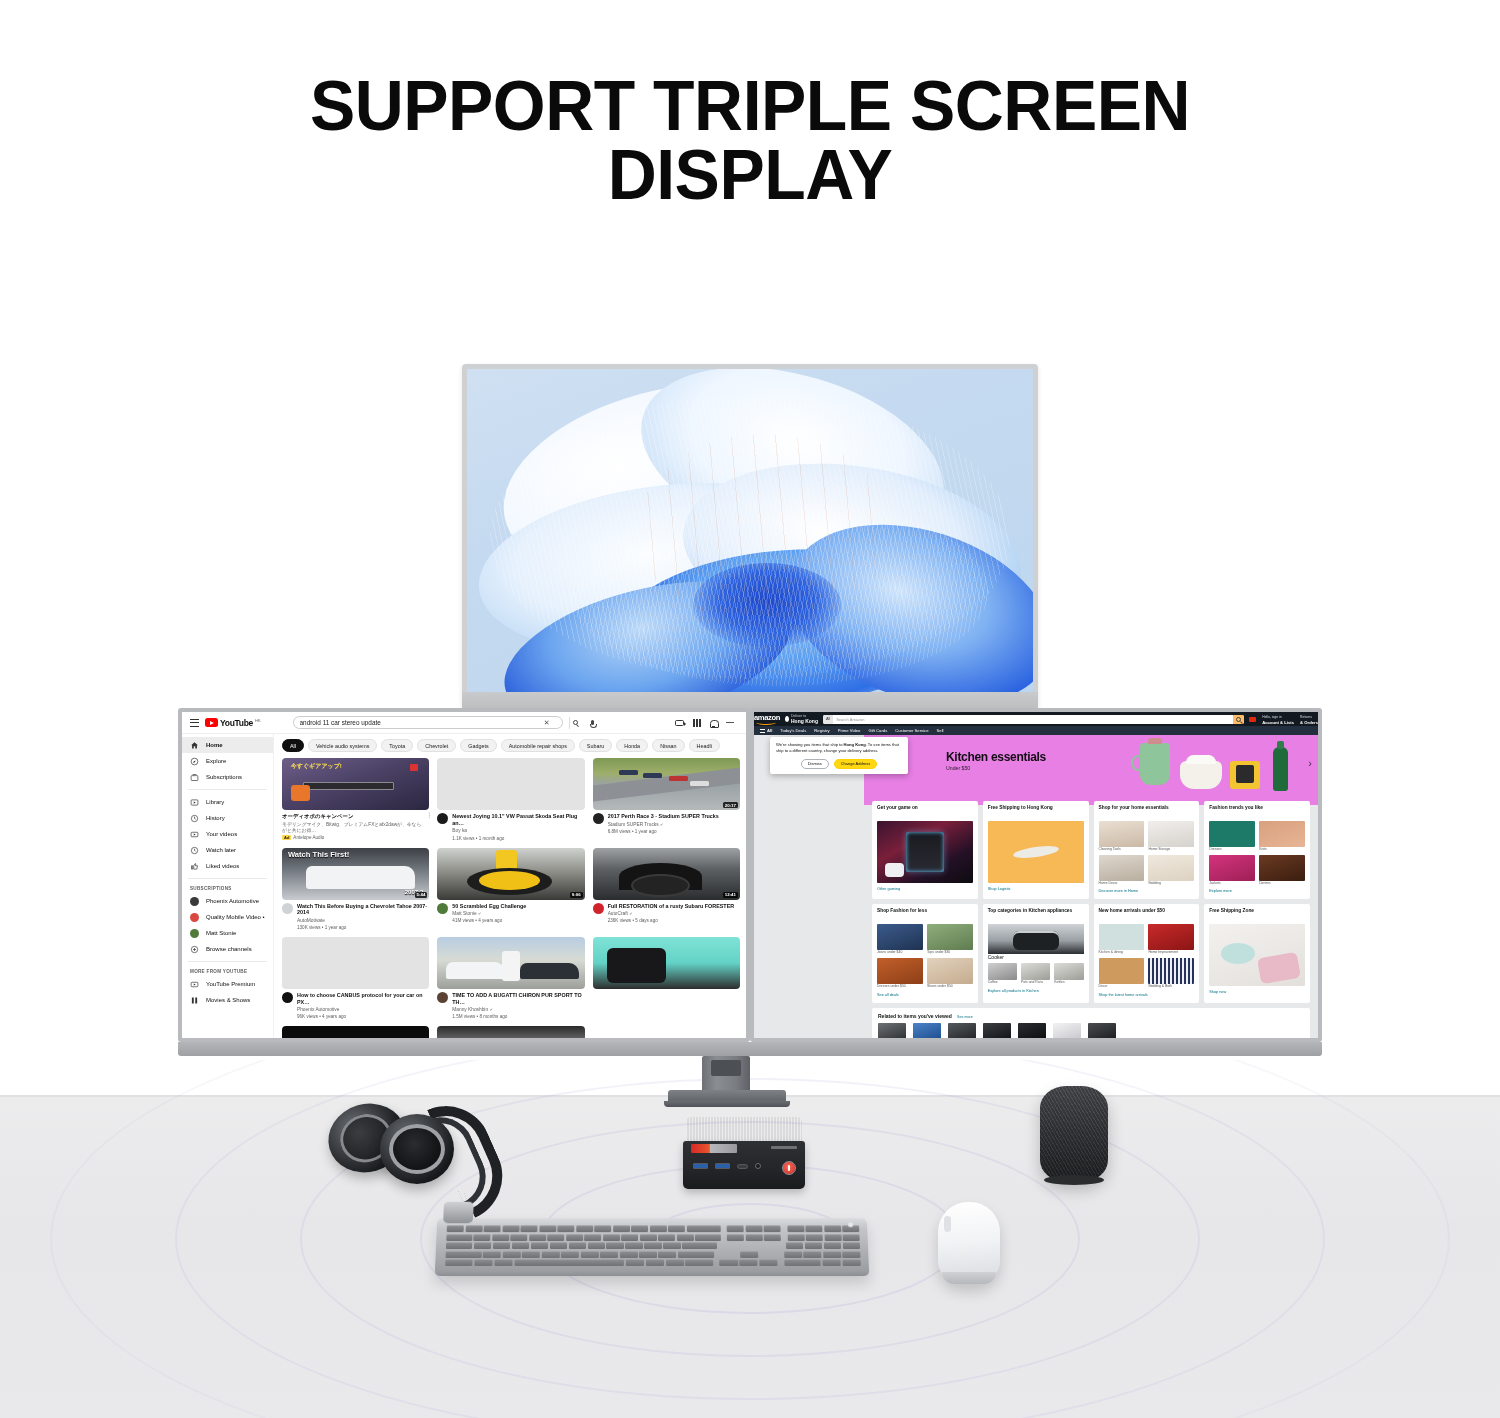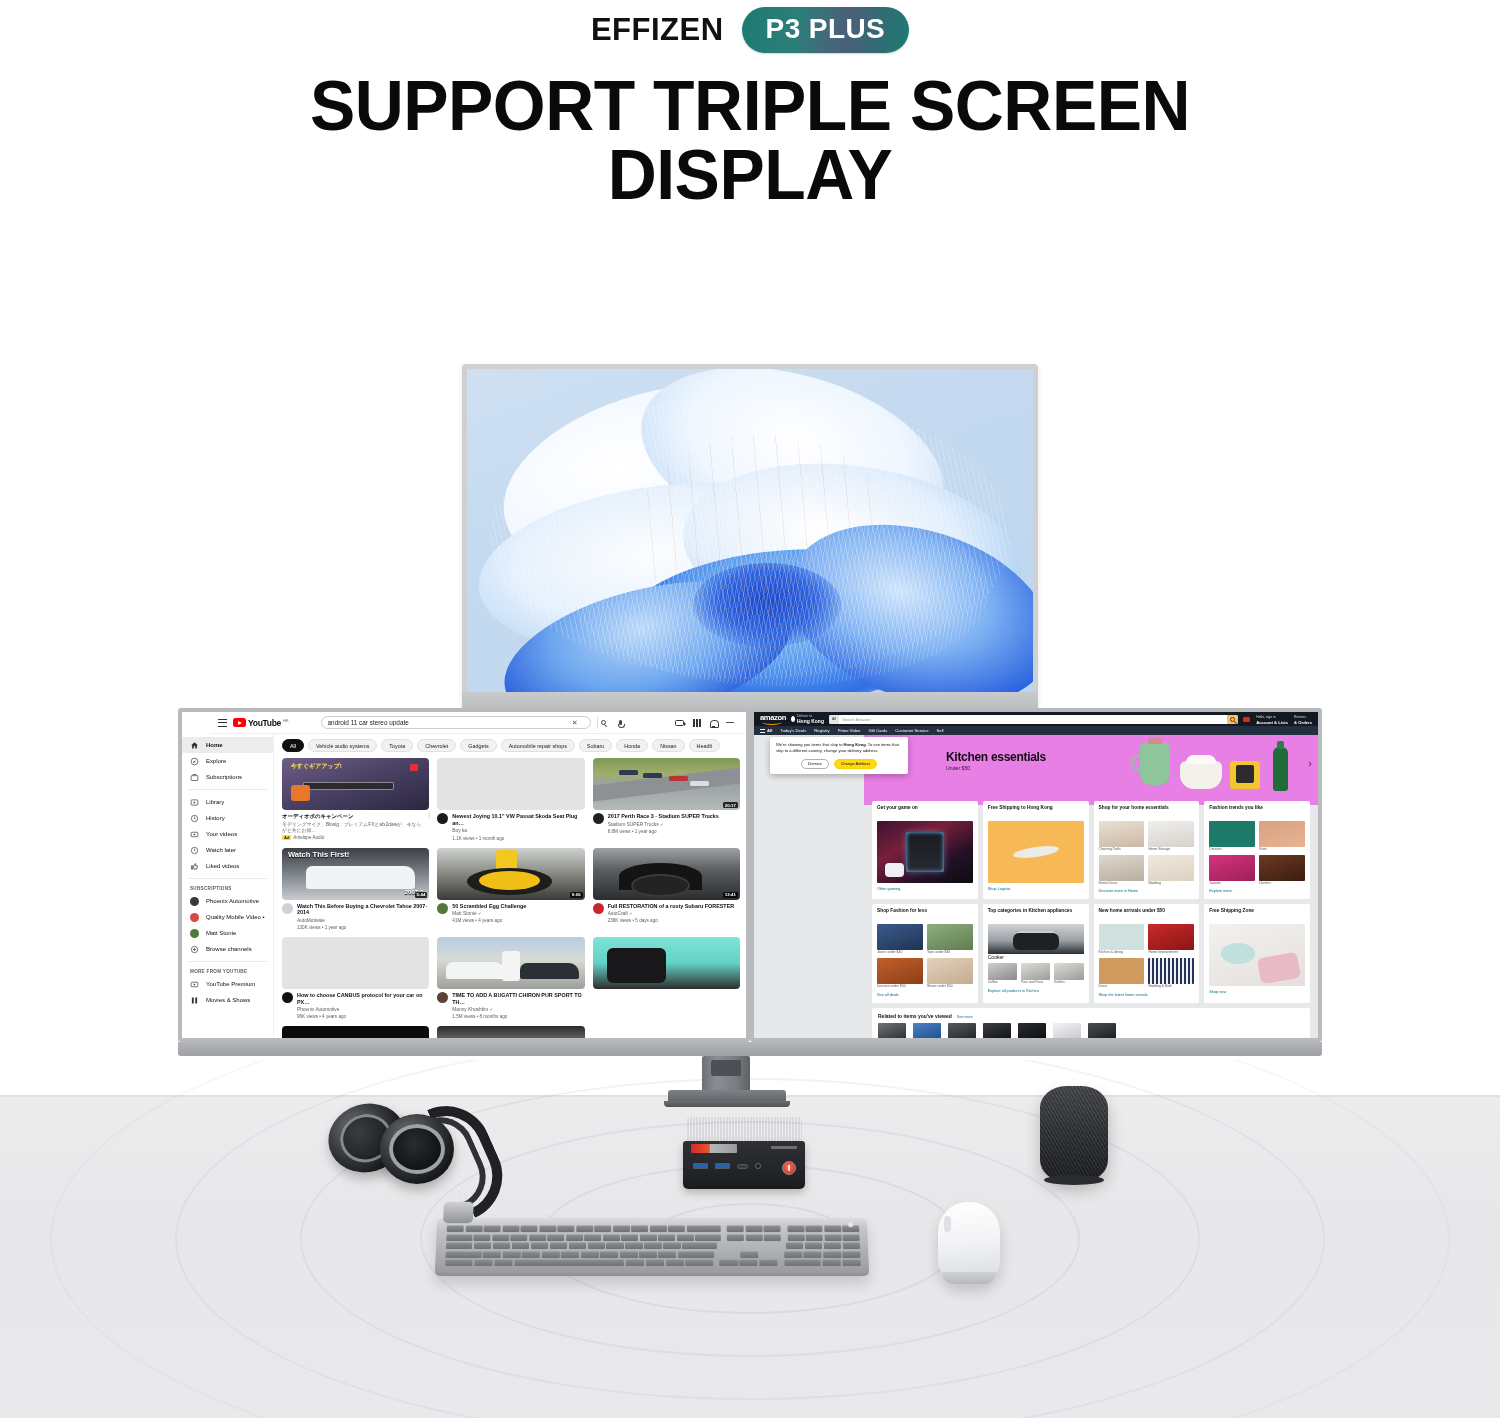--- a/index.html
+++ b/index.html
@@ -133,21 +133,21 @@
   .mon-row-chin {
     position:absolute; left:0; top:334px; width:1144px; height:14px;
     background:linear-gradient(180deg,#b4b5b8,#9fa0a3);
     border-radius:0 0 3px 3px;
   }
 
   
   .yt { position:absolute; inset:0; background:#fff; font-size:5px; color:#0f0f0f; }
   .yt-top {
     height:22px; display:flex; align-items:center; gap:6px; padding:8px 8px;
-    border-bottom:1px solid #eee; background:#fff;margin-left:28px;
+    border-bottom:1px solid #eee; background:#fff;
   }
   .yt-burger { width:9px; height:8px; display:flex; flex-direction:column; justify-content:space-between; flex:0 0 auto; }
   .yt-burger i { display:block; height:1px; background:#333; }
   .yt-logo { display:flex; align-items:center; gap:2px; }
   .yt-play {
     width:13px; height:9px; background:#ff0000; border-radius:2.5px;
     display:flex; align-items:center; justify-content:center;
   }
   .yt-play::after { content:""; border-left:4px solid #fff; border-top:2.4px solid transparent; border-bottom:2.4px solid transparent; margin-left:1px; }
   .yt-word { font-size:8.5px; font-weight:700; letter-spacing:-0.3px; color:#0f0f0f; }
@@ -239,21 +239,21 @@
   .tn-bug .c1 { position:absolute; left:6%;  top:48%; width:40%; height:34%; background:#f3f4f6; border-radius:7px 10px 2px 2px; }
   .tn-bug .c2 { position:absolute; right:4%; top:50%; width:40%; height:32%; background:#2b2f36; border-radius:7px 10px 2px 2px; }
   .tn-bug .man { position:absolute; left:44%; top:28%; width:12%; height:56%; background:#f4f4f4; border-radius:3px; }
   .tn-teal { background:linear-gradient(180deg,#7fe3d6 0%,#63d2c6 50%,#2d2d2d 100%); }
   .tn-teal .cam { position:absolute; left:10%; top:22%; width:40%; height:66%; background:#18181a; border-radius:6px; }
   .tn-tundra { background:#0b0b0b; display:flex; align-items:center; justify-content:center; }
   .tn-white { background:linear-gradient(180deg,#2a2a2a 0%,#6e6e6e 30%,#e9e9e9 100%); }
 
   
   .az { position:absolute; inset:0; background:#e7e8ea; font-size:5px; color:#111; overflow:hidden; }
-  .az-top { height:14px; background:#131921; display:flex; align-items:center; gap:5px; padding:0 6px; }
+  .az-top { height:14px; background:#131921; display:flex; align-items:center; gap:5px; padding:0 0; }
   .az-logo { display:flex; flex-direction:column; line-height:1; }
   .az-logo .aw { color:#fff; font-size:7.6px; font-weight:700; letter-spacing:-0.4px; }
   .az-logo .smile { width:26px; height:3px; position:relative; margin-top:-1px; }
   .az-logo .smile::after {
     content:""; position:absolute; left:2px; top:-1px; width:20px; height:4px;
     border-bottom:1.4px solid #ff9900; border-radius:0 0 50% 50%;
   }
   .az-deliver { display:flex; align-items:center; gap:2px; color:#fff; line-height:1.15; }
   .az-pin { width:4px; height:6px; background:#fff; border-radius:50% 50% 50% 50%/60% 60% 40% 40%; }
   .az-d1 { font-size:3.6px; color:#ccc; }
@@ -489,24 +489,20 @@
   .mouse .wheel {
     position:absolute; left:6px; top:14px; width:7px; height:16px;
     background:#dfe1e4; border-radius:4px;
   }
 </style>
 </head>
 <body>
 
 <div class="page">
 
-  <div class="brandbar">
-    <div class="brand-name">EFFIZEN</div>
-    <div class="brand-pill">P3 PLUS</div>
-  </div>
 
   <div class="headline">
     <span>SUPPORT TRIPLE SCREEN</span>
     <span class="l2">DISPLAY</span>
   </div>
 
   <div class="scene">
     <div class="wall"></div>
     <div class="desk"></div>
     <div class="desk-top-line"></div>

